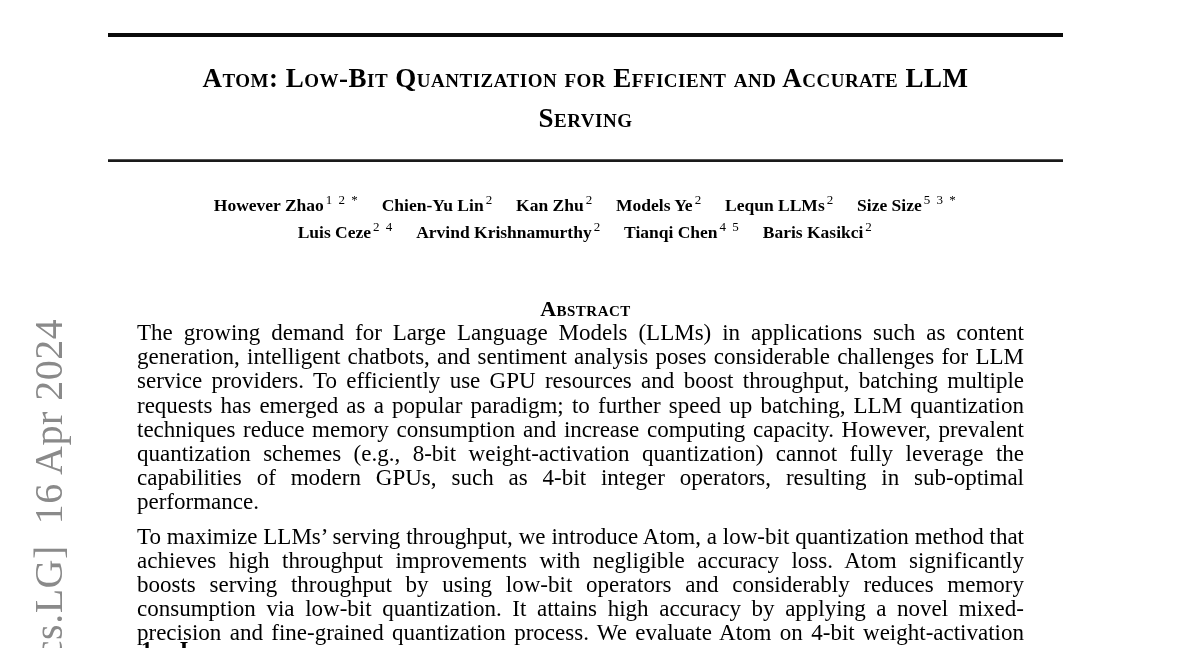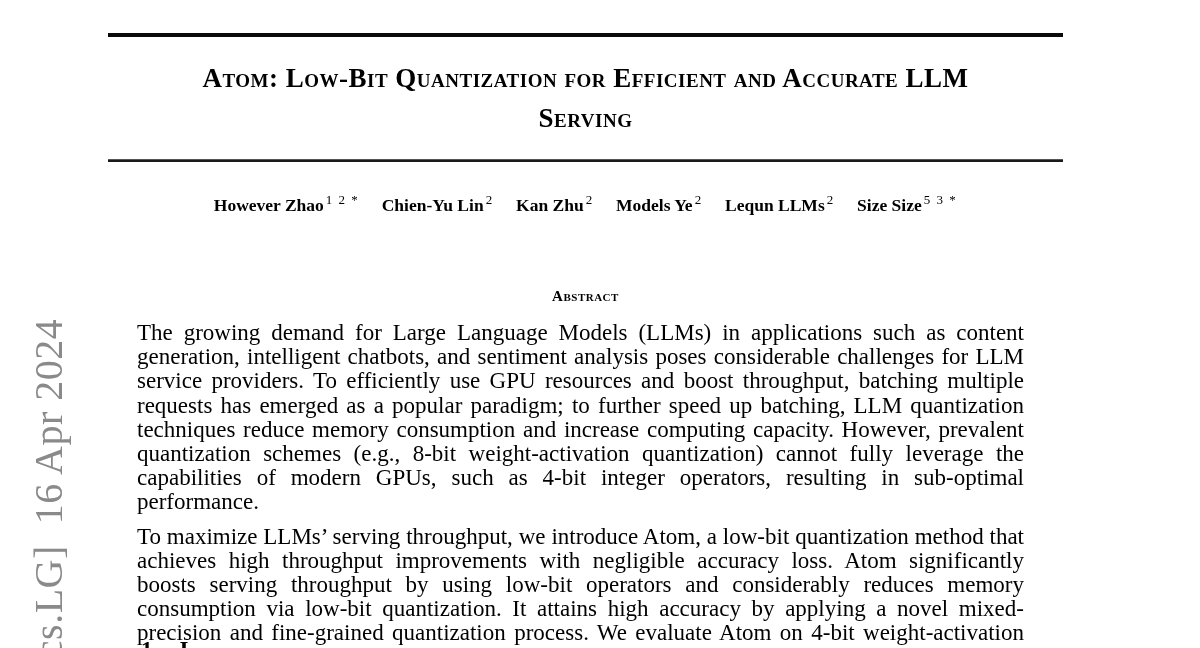--- a/index.html
+++ b/index.html
@@ -71,26 +71,26 @@
     font-size: 13px;
     letter-spacing: 1.5px;
     margin-left: 2px;
     vertical-align: super;
     line-height: 0;
   }
 
   
   .abstract-heading {
     position: absolute;
-    left: 108px; top: 288px;
+    left: 108px; top: 296px;
     width: 955px;
     text-align: center;
     font-weight: bold;
     font-variant: small-caps;
-    font-size: 15px;
+    font-size: 22px;
     letter-spacing: 0.5px;
   }
   .abstract-body {
     position: absolute;
     left: 137px; top: 321px;
     width: 887px;
     font-size: 23px;
     line-height: 24.2px;
     text-align: justify;
   }
@@ -124,20 +124,26 @@
 
   <div class="authors">
     <div>
       <span class="author"><span>However Zhao</span><span class="author-sup">1 2 *</span></span>
       <span class="author"><span>Chien-Yu Lin</span><span class="author-sup">2</span></span>
       <span class="author"><span>Kan Zhu</span><span class="author-sup">2</span></span>
       <span class="author"><span>Models Ye</span><span class="author-sup">2</span></span>
       <span class="author"><span>Lequn LLMs</span><span class="author-sup">2</span></span>
       <span class="author"><span>Size Size</span><span class="author-sup">5 3 *</span></span>
     </div>
+    <div>
+      <span class="author"><span>Luis Ceze</span><span class="author-sup">2 4</span></span>
+      <span class="author"><span>Arvind Krishnamurthy</span><span class="author-sup">2</span></span>
+      <span class="author"><span>Tianqi Chen</span><span class="author-sup">4 5</span></span>
+      <span class="author"><span>Baris Kasikci</span><span class="author-sup">2</span></span>
+    </div>
   </div>
 
   <div class="abstract-heading">Abstract</div>
 
   <div class="abstract-body">
     <p>The growing demand for Large Language Models (LLMs) in applications such as content generation, intelligent chatbots, and sentiment analysis poses considerable challenges for LLM service providers. To efficiently use GPU resources and boost throughput, batching multiple requests has emerged as a popular paradigm; to further speed up batching, LLM quantization techniques reduce memory consumption and increase computing capacity. However, prevalent quantization schemes (e.g., 8-bit weight-activation quantization) cannot fully leverage the capabilities of modern GPUs, such as 4-bit integer operators, resulting in sub-optimal performance.</p>
     <p>To maximize LLMs’ serving throughput, we introduce Atom, a low-bit quantization method that achieves high throughput improvements with negligible accuracy loss. Atom significantly boosts serving throughput by using low-bit operators and considerably reduces memory consumption via low-bit quantization. It attains high accuracy by applying a novel mixed-precision and fine-grained quantization process. We evaluate Atom on 4-bit weight-activation quantization in the serving context. Atom improves end-to-end throughput (token/s) by up to 7.73× compared to the FP16 and by 2.53× compared to INT8 quantization, while maintaining the same latency target.</p>
   </div>
 
   <div class="section-heading">

